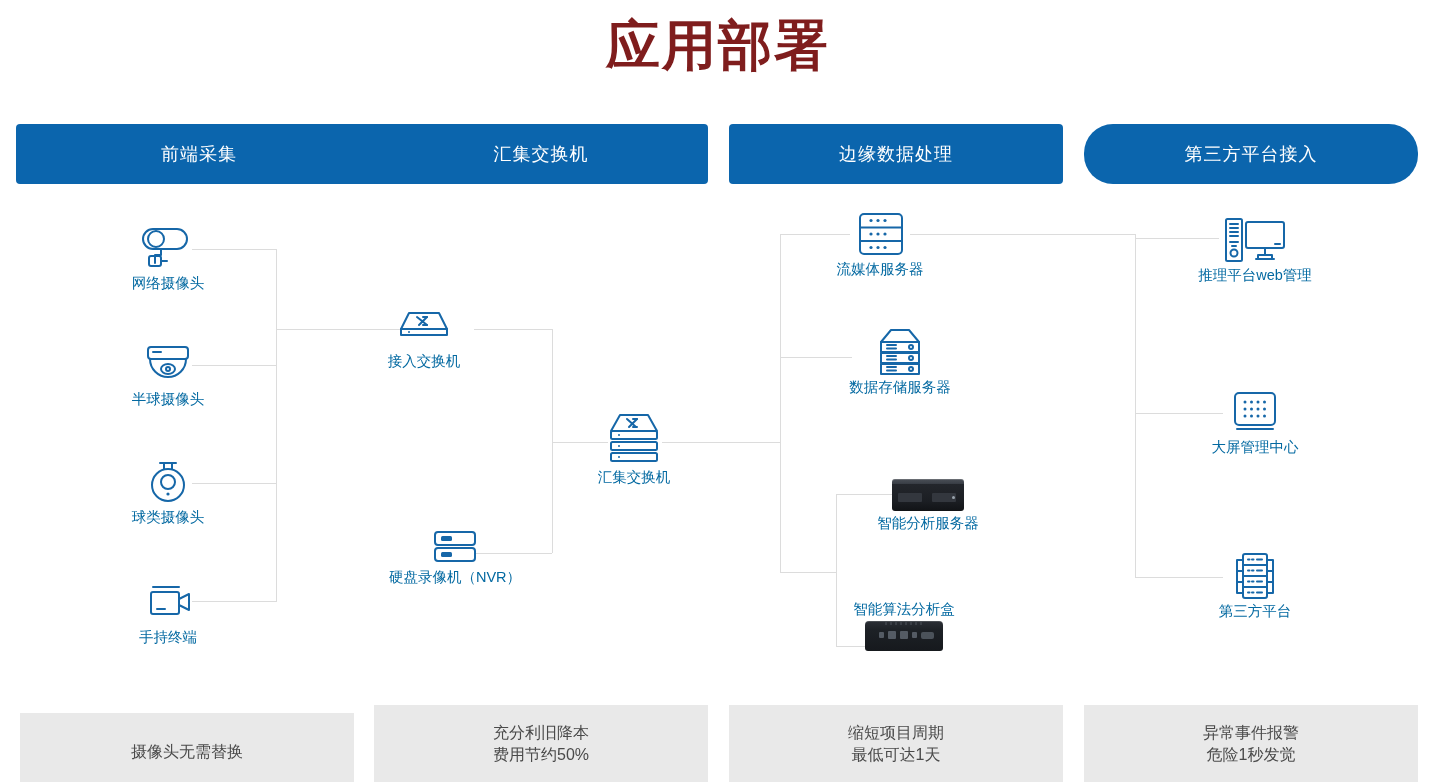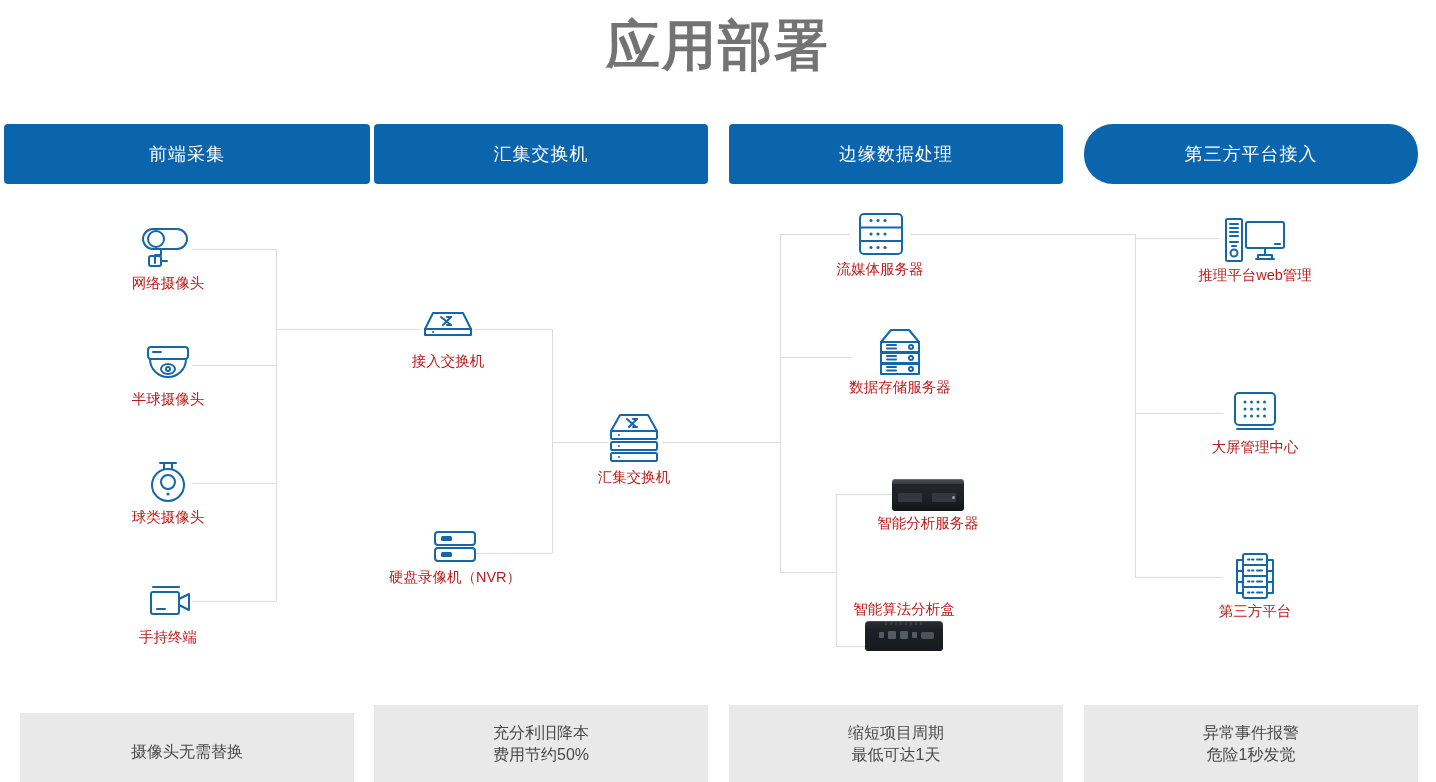--- a/index.html
+++ b/index.html
@@ -3,37 +3,37 @@
 <meta charset="utf-8">
 <style>
   html,body{margin:0;padding:0;}
   body{
     width:1436px;height:782px;background:#ffffff;overflow:hidden;
     font-family:"Liberation Sans","DejaVu Sans",sans-serif;
     color:#3d3d3d;position:relative;
   }
   #page-title{
     position:absolute;left:0;top:10px;width:1436px;text-align:center;
-    font-size:54px;font-weight:bold;color:#737373;letter-spacing:2px;
+    font-size:54px;font-weight:bold;color:#7f1d1d;letter-spacing:2px;
     font-family:"DejaVu Sans","Liberation Sans",sans-serif;
   }
   .col-header{
     position:absolute;top:124px;height:60px;background:#0b65ad;border-radius:4px;
     color:#ffffff;font-size:18px;display:flex;align-items:center;justify-content:center;
     letter-spacing:1px;
   }
   .footer-box{
     position:absolute;top:705px;height:77px;background:#e9e9e9;
     color:#4a4a4a;font-size:16px;line-height:22px;text-align:center;
     display:flex;align-items:center;justify-content:center;
   }
   .footer-box .fl{display:block;}
   
   .node{position:absolute;text-align:center;}
-  .node .lbl{font-size:14.5px;color:#b91c1c;white-space:nowrap;line-height:18px;}
+  .node .lbl{font-size:14.5px;color:#0369a1;white-space:nowrap;line-height:18px;}
   .node .ico{display:flex;align-items:center;justify-content:center;height:52px;}
   svg{display:block;}
   
   .ln{position:absolute;background:#dcdcdc;}
   .lnh{height:1px;}
   .lnv{width:1px;}
   
   .photo-server{
     width:72px;height:32px;border-radius:3px;
     background:linear-gradient(#4a4f57 0%,#3a3f47 14%,#23262c 16%,#1b1e23 70%,#111316 100%);
@@ -62,21 +62,21 @@
   .photo-box .vent{
     position:absolute;left:20px;top:1px;width:40px;height:3px;
     background:repeating-linear-gradient(90deg,#3a3f46 0 2px,transparent 2px 5px);
   }
 </style>
 </head>
 <body>
 
 <div id="page-title">应用部署</div>
 
-<div class="col-header" style="left:4px;width:366px;text-align:center;">前端采集</div>
+<div class="col-header" style="left:16px;width:366px;text-align:center;">前端采集</div>
 <div class="col-header" style="left:374px;width:334px;">汇集交换机</div>
 <div class="col-header" style="left:729px;width:334px;">边缘数据处理</div>
 <div class="col-header" style="left:1084px;width:334px;border-radius:29px;">第三方平台接入</div>
 
 <div class="ln lnh" style="left:192px;top:249px;width:84px;"></div>
 <div class="ln lnh" style="left:192px;top:365px;width:84px;"></div>
 <div class="ln lnh" style="left:192px;top:483px;width:84px;"></div>
 <div class="ln lnh" style="left:192px;top:601px;width:84px;"></div>
 <div class="ln lnv" style="left:276px;top:249px;height:353px;"></div>
 
@@ -155,21 +155,21 @@
         <path d="M12 6 h26"></path>
         <rect x="10" y="11" width="28" height="22" rx="2"></rect>
         <path d="M38 18 l10 -5 v16 l-10 -5 z"></path>
         <path d="M16 28 h8"></path>
       </g>
     </svg>
   </div>
   <div class="lbl">手持终端</div>
 </div>
 
-<div class="node" style="left:388px;top:300px;width:120px;">
+<div class="node" style="left:364px;top:300px;width:120px;">
   <div class="ico">
     <svg width="58" height="38" viewBox="0 0 58 38">
       <g fill="none" stroke="#1667a8" stroke-width="2" stroke-linejoin="round" stroke-linecap="round">
         <path d="M14 6 h30 l8 16 h-46 z"></path>
         <path d="M6 22 h46 v6 h-46 z"></path>
         <circle cx="14" cy="25" r="1" fill="#1667a8" stroke="none"></circle>
         <path d="M22 10 l10 8 M24 18 l8 -8"></path>
         <path d="M32 10 h-4 M32 18 h-4"></path>
       </g>
     </svg>

